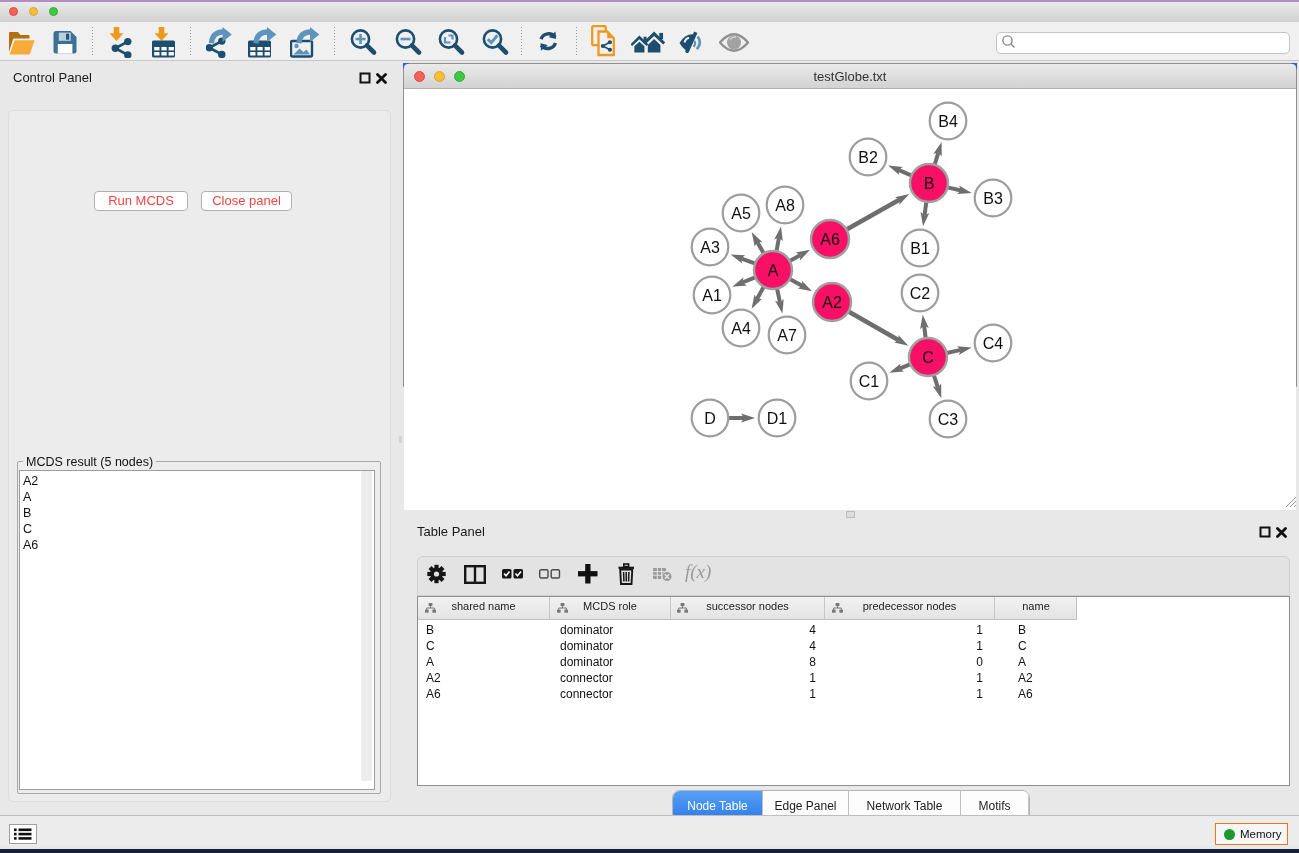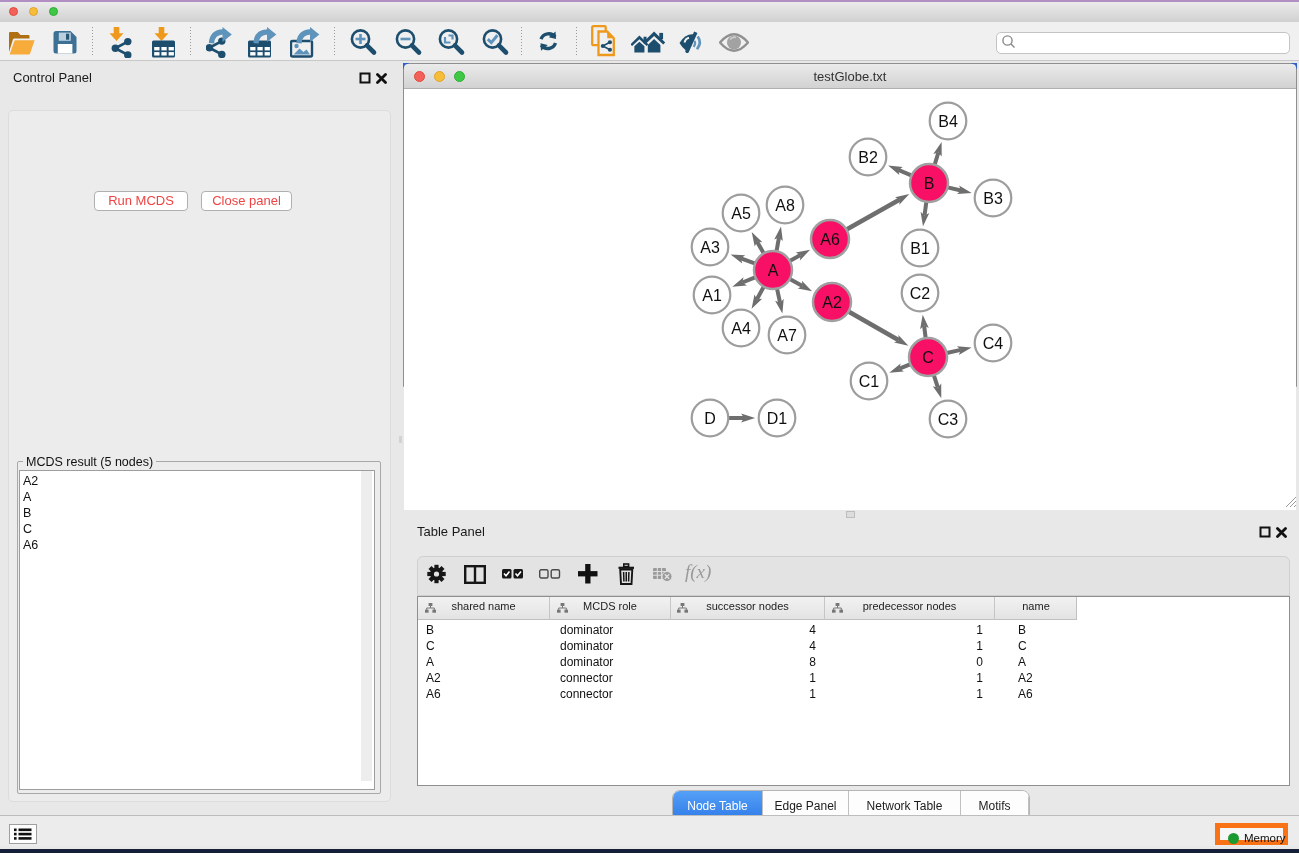--- a/index.html
+++ b/index.html
@@ -44,21 +44,21 @@
 .th { position:absolute; top:0; height:23px; border-right:1px solid #c6c6c6; }
 .th span { position:absolute; top:3px; width:100%; text-align:center; font-size:11px; color:#222; }
 .td { position:absolute; font-size:12px; color:#111; }
 
 #btabs { position:absolute; left:672px; top:790px; height:32px; display:flex; border:1px solid #b5b5b5; border-radius:8px; overflow:hidden; background:#fff; }
 .btab { height:100%; font-size:12px; color:#1c1c1c; display:flex; align-items:center; justify-content:center; background:#fdfdfd; border-right:1px solid #c0c0c0; }
 .btab.sel { background:linear-gradient(#55a0f6,#2d7ae9); color:#fff; }
 
 #status { position:absolute; left:0; top:815px; width:100%; height:31px; background:#ececec; border-top:1px solid #bdbdbd; }
 #st-btn { position:absolute; left:9px; top:8px; width:28px; height:20px; background:#fdfdfd; border:1px solid #9f9f9f; }
-#mem-btn { position:absolute; right:11px; top:7px; width:73px; height:22px; background:#f6f6f6; border:5px solid #f97316; font-size:11.5px; color:#111; }
+#mem-btn { position:absolute; right:11px; top:7px; width:73px; height:22px; background:#f6f6f6; border:1px solid #f97316; font-size:11.5px; color:#111; }
 #mem-btn .dot { position:absolute; left:8px; top:5px; width:11px; height:11px; border-radius:50%; background:#1d9932; }
 #mem-btn .mt { position:absolute; left:24px; top:4px; }
 </style>
 </head>
 <body>
 <div id="win">
   <div id="topstrip"></div>
   <div id="botstrip"></div>
   <div id="titlebar">
     <div class="tl" style="left:8.5px;background:#f3615b;border:0.5px solid #e1493f;"></div>

